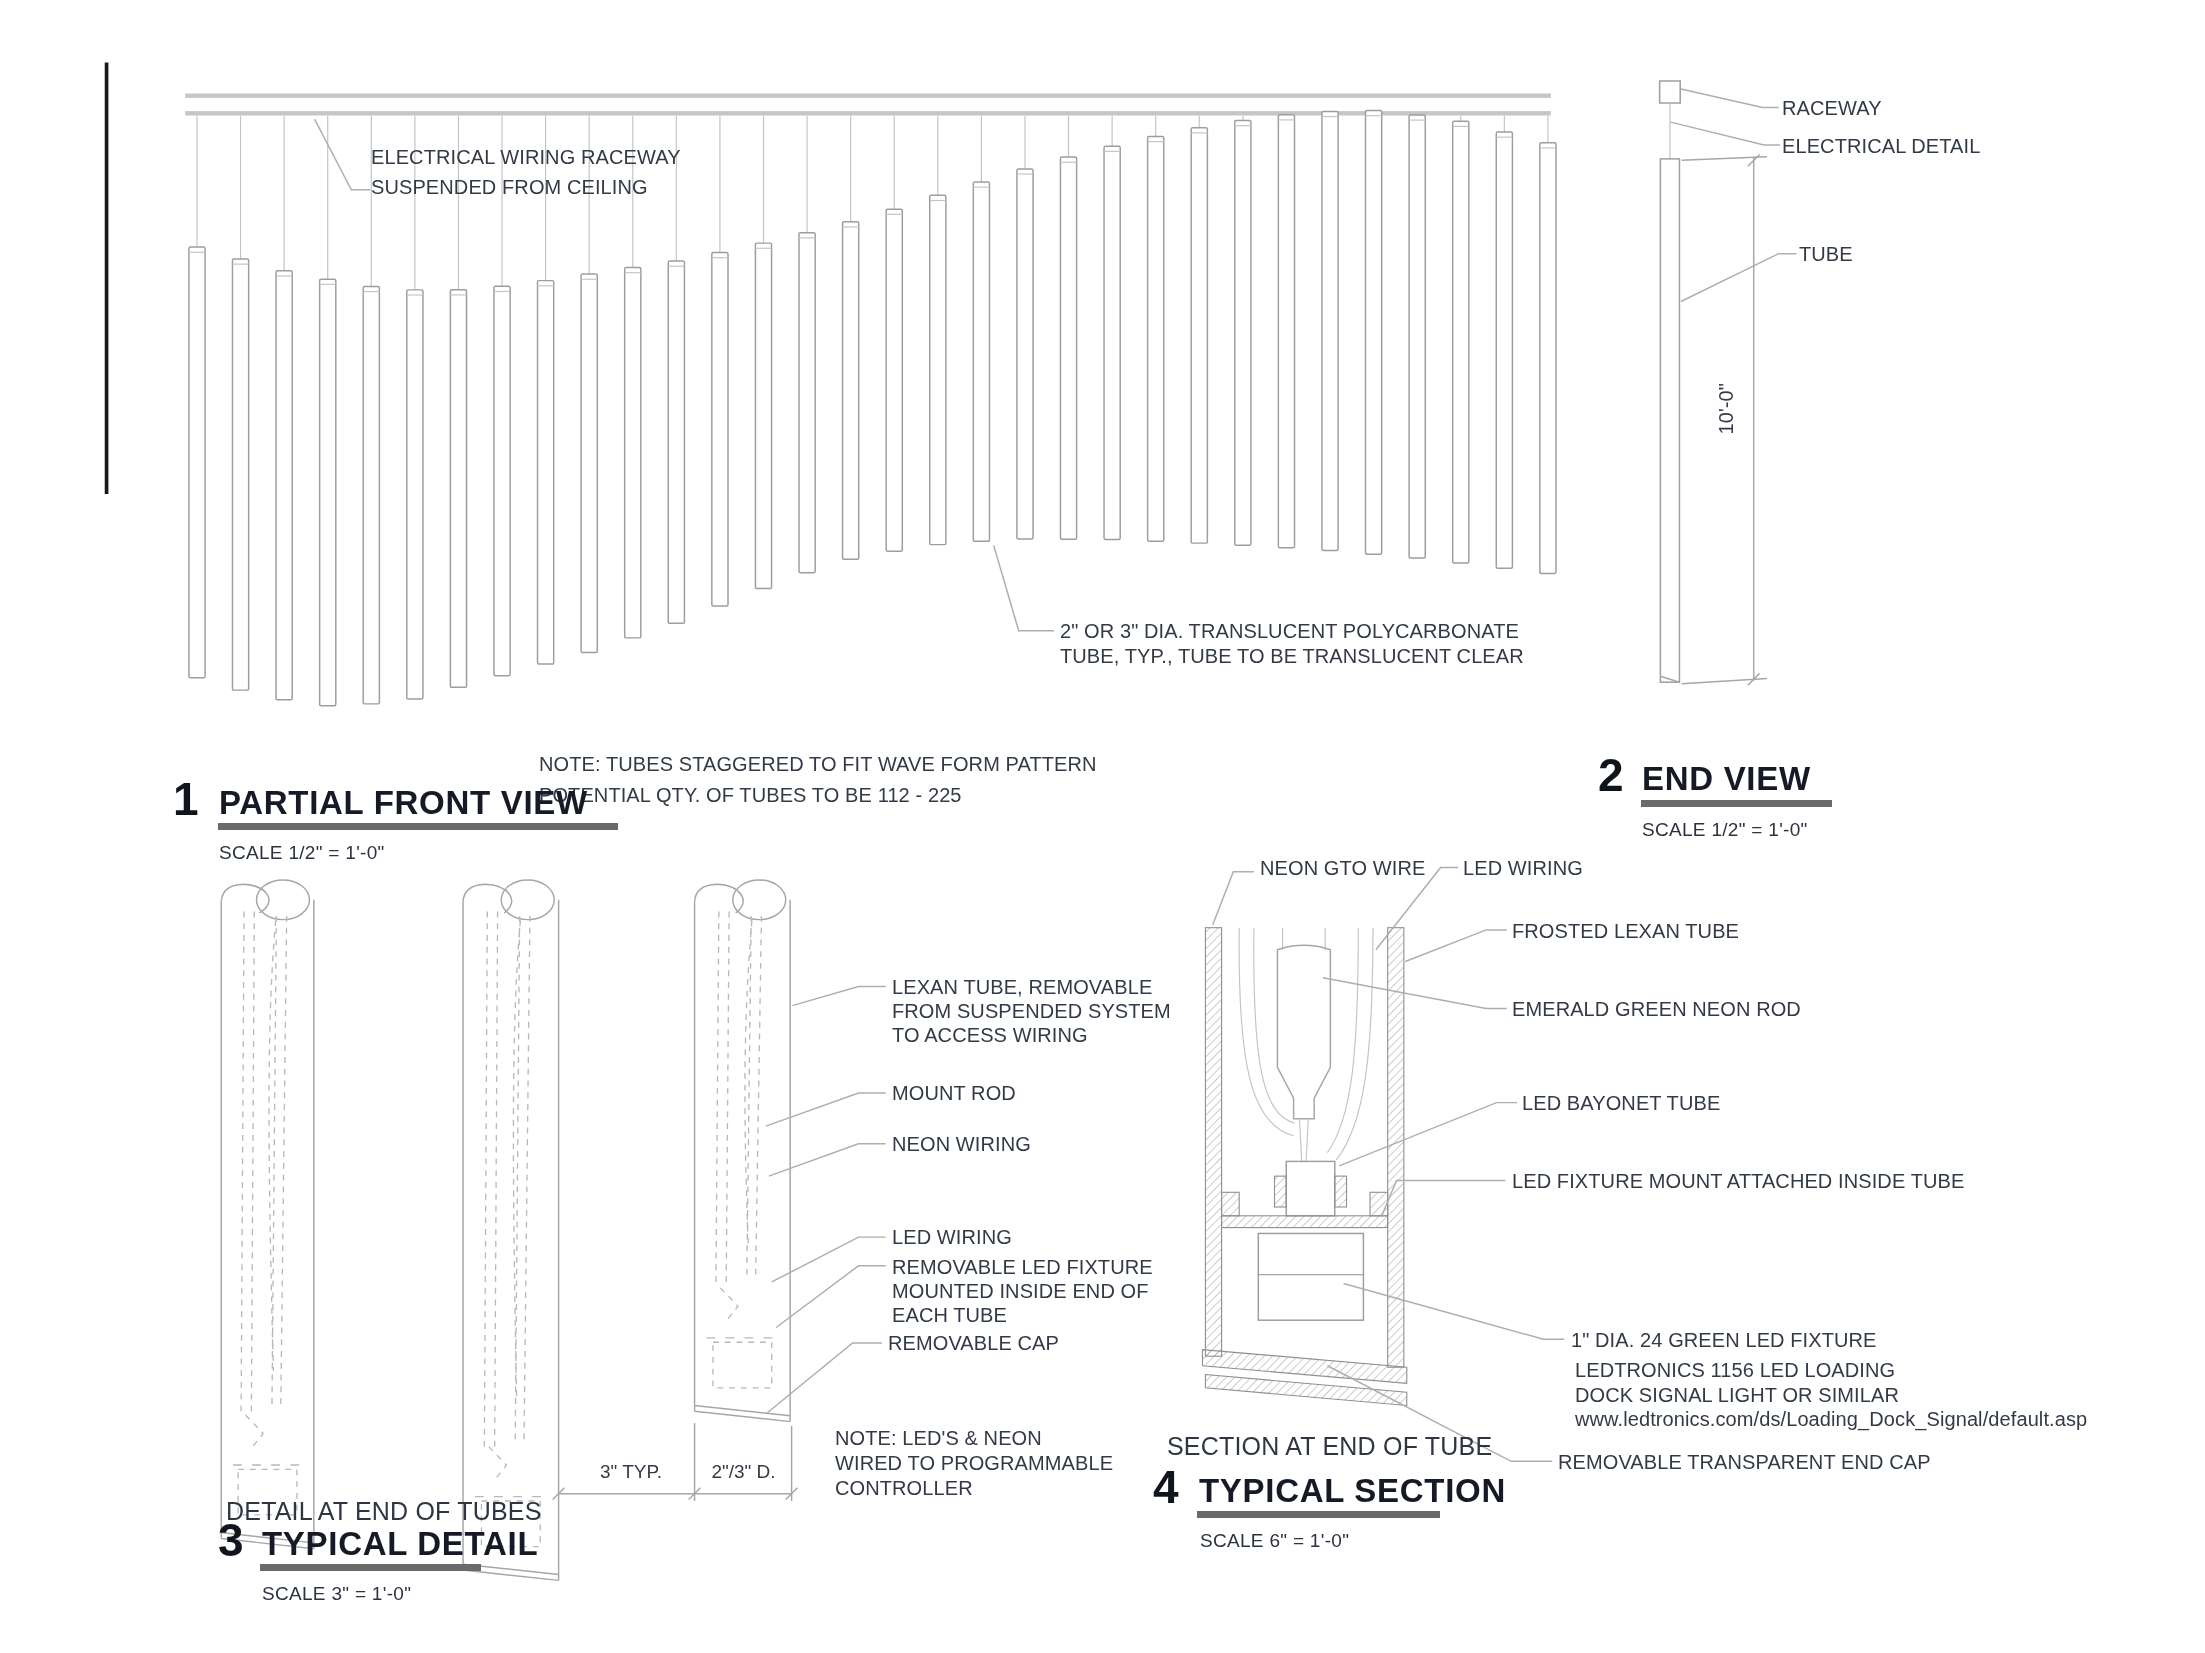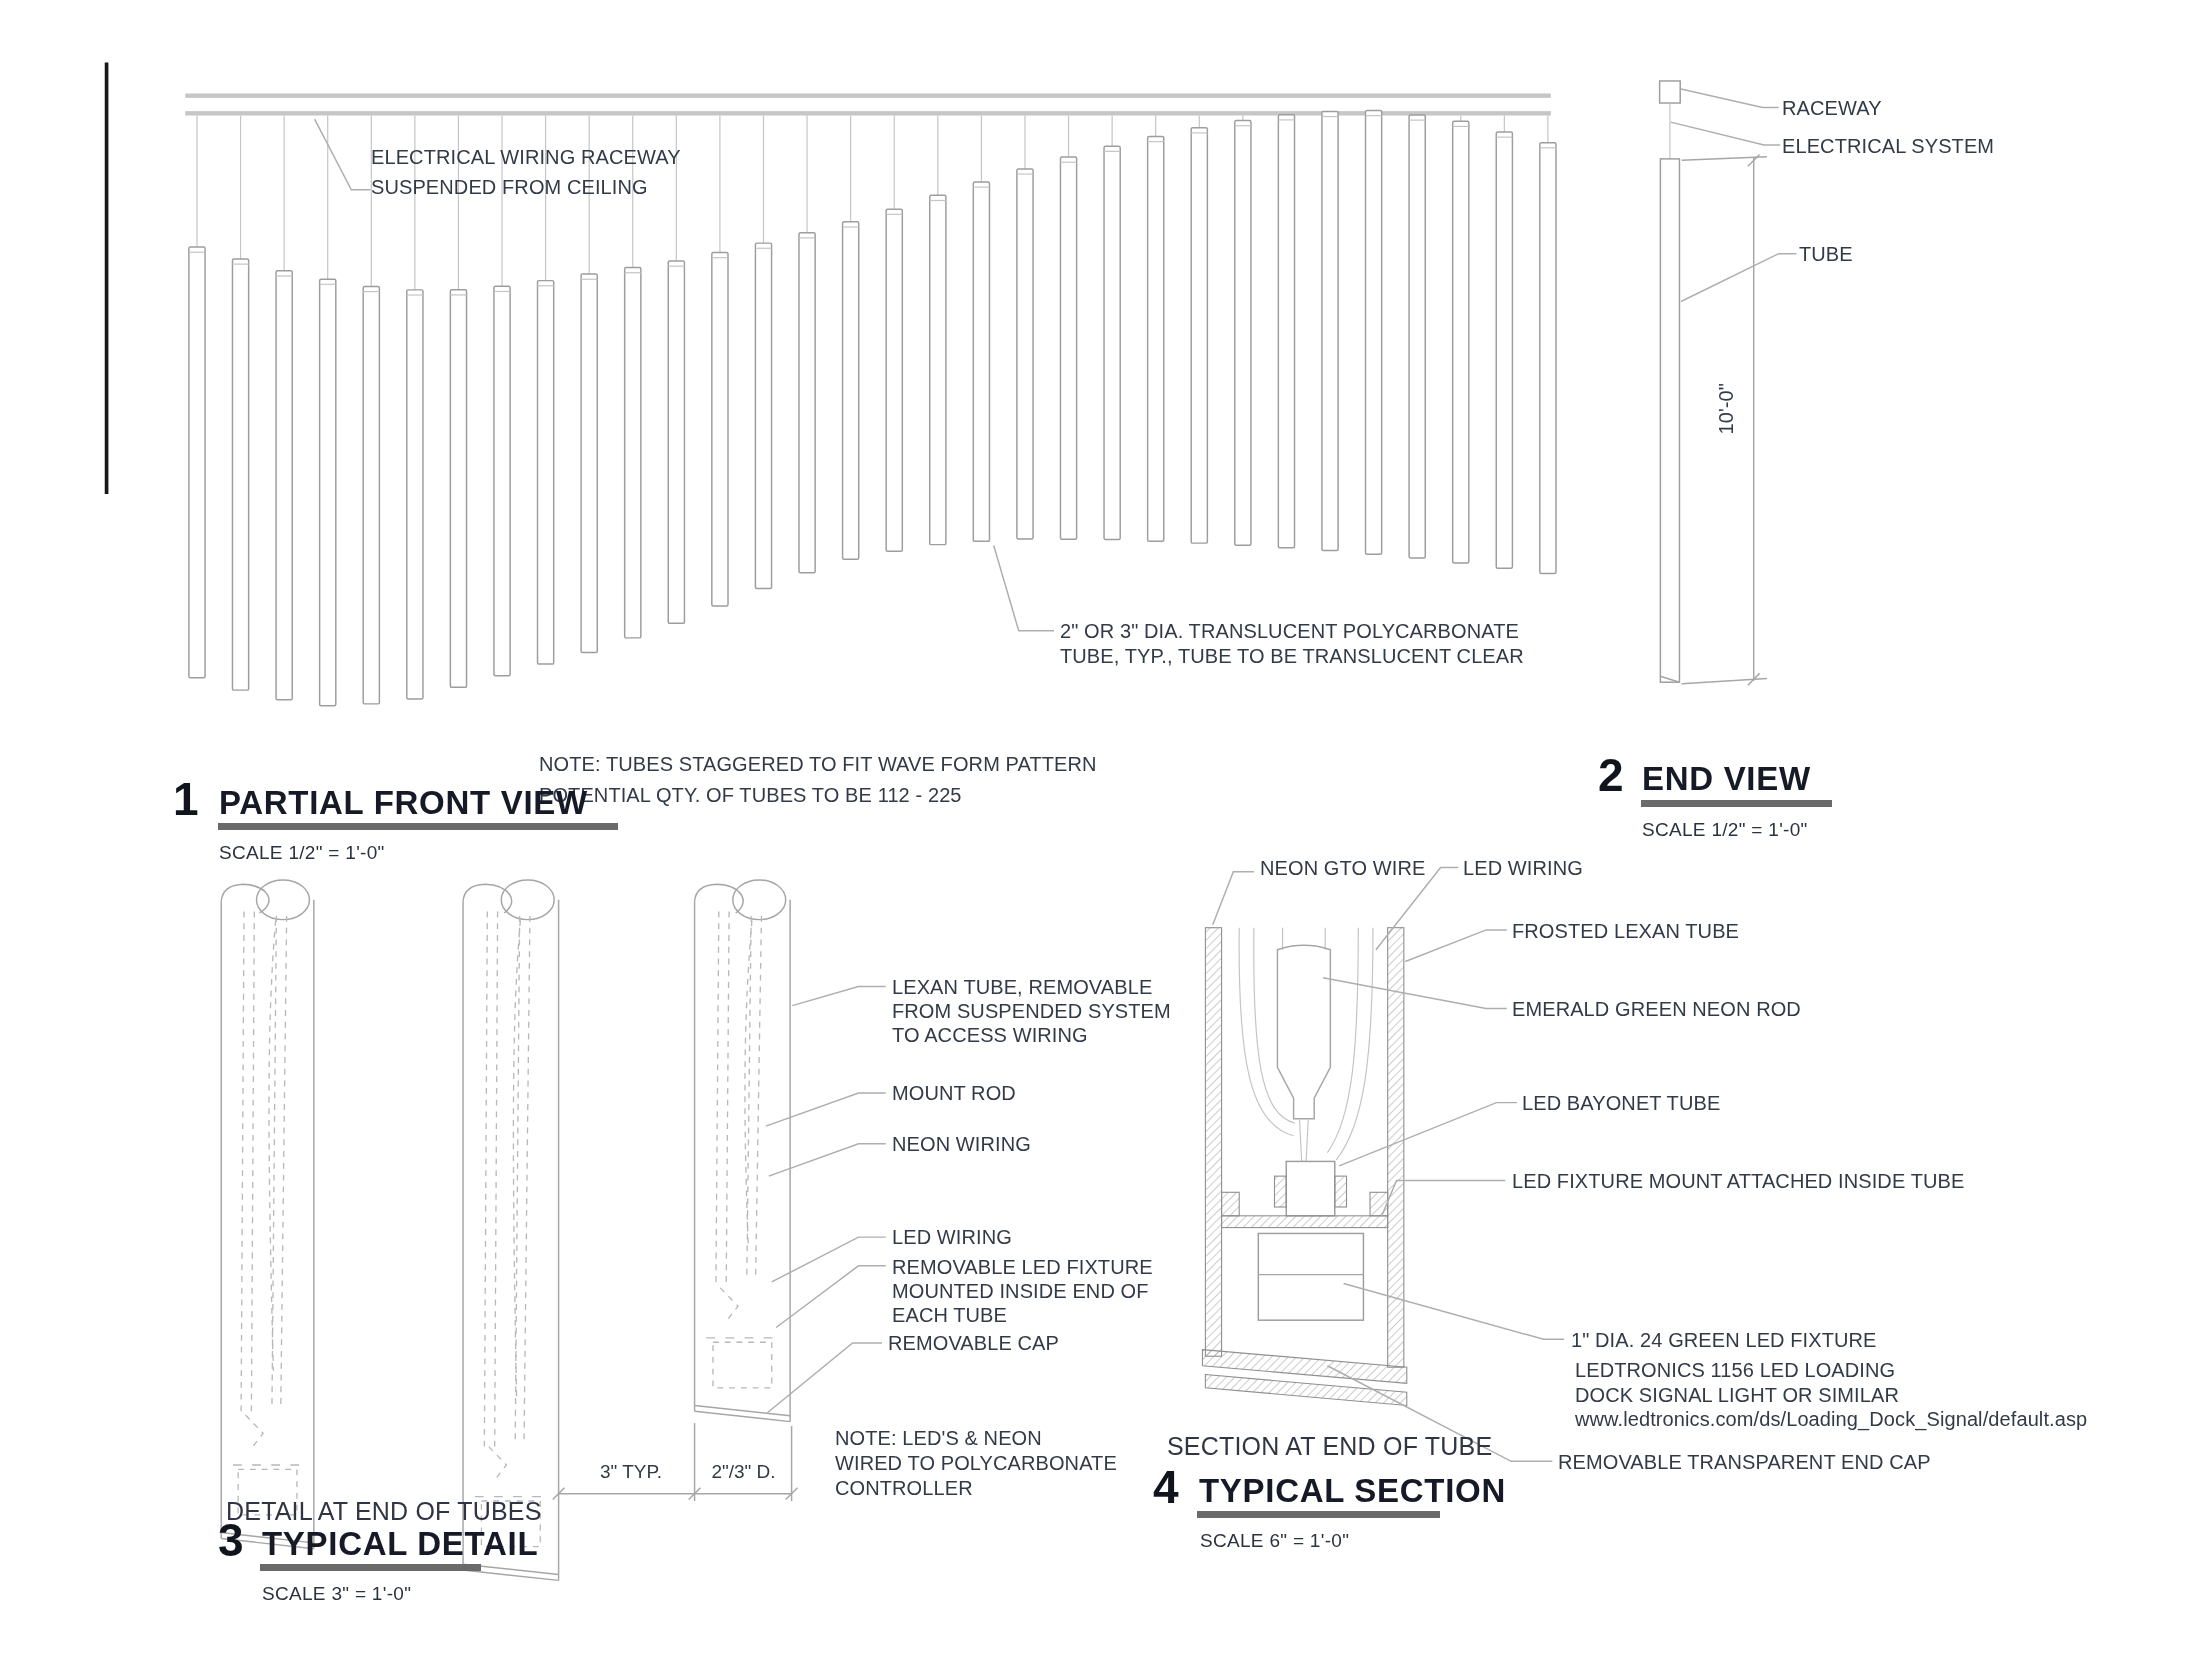--- a/index.html
+++ b/index.html
@@ -344,21 +344,21 @@
   <div class="lbl" style="left:1060px;top:620px;">2" OR 3" DIA. TRANSLUCENT POLYCARBONATE</div>
   <div class="lbl" style="left:1060px;top:645px;text-align:center;">TUBE, TYP., TUBE TO BE TRANSLUCENT CLEAR</div>
   <div class="lbl" style="left:539px;top:753px;">NOTE: TUBES STAGGERED TO FIT WAVE FORM PATTERN</div>
   <div class="lbl" style="left:539px;top:784px;">POTENTIAL QTY. OF TUBES TO BE 112 - 225</div>
   <div class="viewnum" style="left:173px;top:772px;">1</div>
   <div class="vtitle" style="left:219px;top:784px;">PARTIAL FRONT VIEW</div>
   <div class="tbar" style="left:218px;top:823px;width:400px;"></div>
   <div class="scale" style="left:219px;top:842px;">SCALE  1/2" = 1'-0"</div>
 
   <div class="lbl" style="left:1782px;top:97px;">RACEWAY</div>
-  <div class="lbl" style="left:1782px;top:135px;">ELECTRICAL SYSTEM</div>
+  <div class="lbl" style="left:1782px;top:135px;">ELECTRICAL DETAIL</div>
   <div class="lbl" style="left:1799px;top:243px;text-align:center;">TUBE</div>
   <div class="lbl rot" style="left:1683px;top:397px;width:88px;">10'-0"</div>
   <div class="viewnum" style="left:1598px;top:748px;">2</div>
   <div class="vtitle" style="left:1642px;top:760px;">END VIEW</div>
   <div class="tbar" style="left:1641px;top:800px;width:191px;"></div>
   <div class="scale" style="left:1642px;top:819px;">SCALE  1/2" = 1'-0"</div>
 
   <div class="lbl lbl3" style="left:892px;top:975px;">LEXAN TUBE, REMOVABLE</div>
   <div class="lbl lbl3" style="left:892px;top:999px;">FROM SUSPENDED SYSTEM</div>
   <div class="lbl lbl3" style="left:892px;top:1023px;">TO ACCESS WIRING</div>
@@ -370,21 +370,21 @@
   <div class="lbl lbl3" style="left:892px;top:1303px;">EACH TUBE</div>
   <div class="lbl" style="left:888px;top:1332px;">REMOVABLE CAP</div>
   <div class="dim" style="left:587px;top:1461px;width:88px;">3" TYP.</div>
   <div class="dim" style="left:698px;top:1461px;width:91px;">2"/3" D.</div>
   <div class="caption" style="left:226px;top:1497px;">DETAIL AT END OF TUBES</div>
   <div class="viewnum" style="left:218px;top:1513px;">3</div>
   <div class="vtitle" style="left:262px;top:1525px;">TYPICAL DETAIL</div>
   <div class="tbar" style="left:260px;top:1564px;width:221px;"></div>
   <div class="scale" style="left:262px;top:1583px;">SCALE  3" = 1'-0"</div>
   <div class="lbl lbl3" style="left:835px;top:1426px;">NOTE: LED'S &amp; NEON</div>
-  <div class="lbl lbl3" style="left:835px;top:1451px;">WIRED TO POLYCARBONATE</div>
+  <div class="lbl lbl3" style="left:835px;top:1451px;">WIRED TO PROGRAMMABLE</div>
   <div class="lbl lbl3" style="left:835px;top:1476px;">CONTROLLER</div>
 
   <div class="lbl" style="left:1260px;top:857px;">NEON GTO WIRE</div>
   <div class="lbl" style="left:1463px;top:857px;">LED WIRING</div>
   <div class="lbl" style="left:1512px;top:920px;">FROSTED LEXAN TUBE</div>
   <div class="lbl" style="left:1512px;top:998px;">EMERALD GREEN NEON ROD</div>
   <div class="lbl" style="left:1522px;top:1092px;">LED BAYONET TUBE</div>
   <div class="lbl" style="left:1512px;top:1170px;">LED FIXTURE MOUNT ATTACHED INSIDE TUBE</div>
   <div class="lbl" style="left:1571px;top:1329px;">1" DIA. 24 GREEN LED FIXTURE</div>
   <div class="lbl lbl3" style="left:1575px;top:1358px;">LEDTRONICS 1156 LED LOADING</div>

